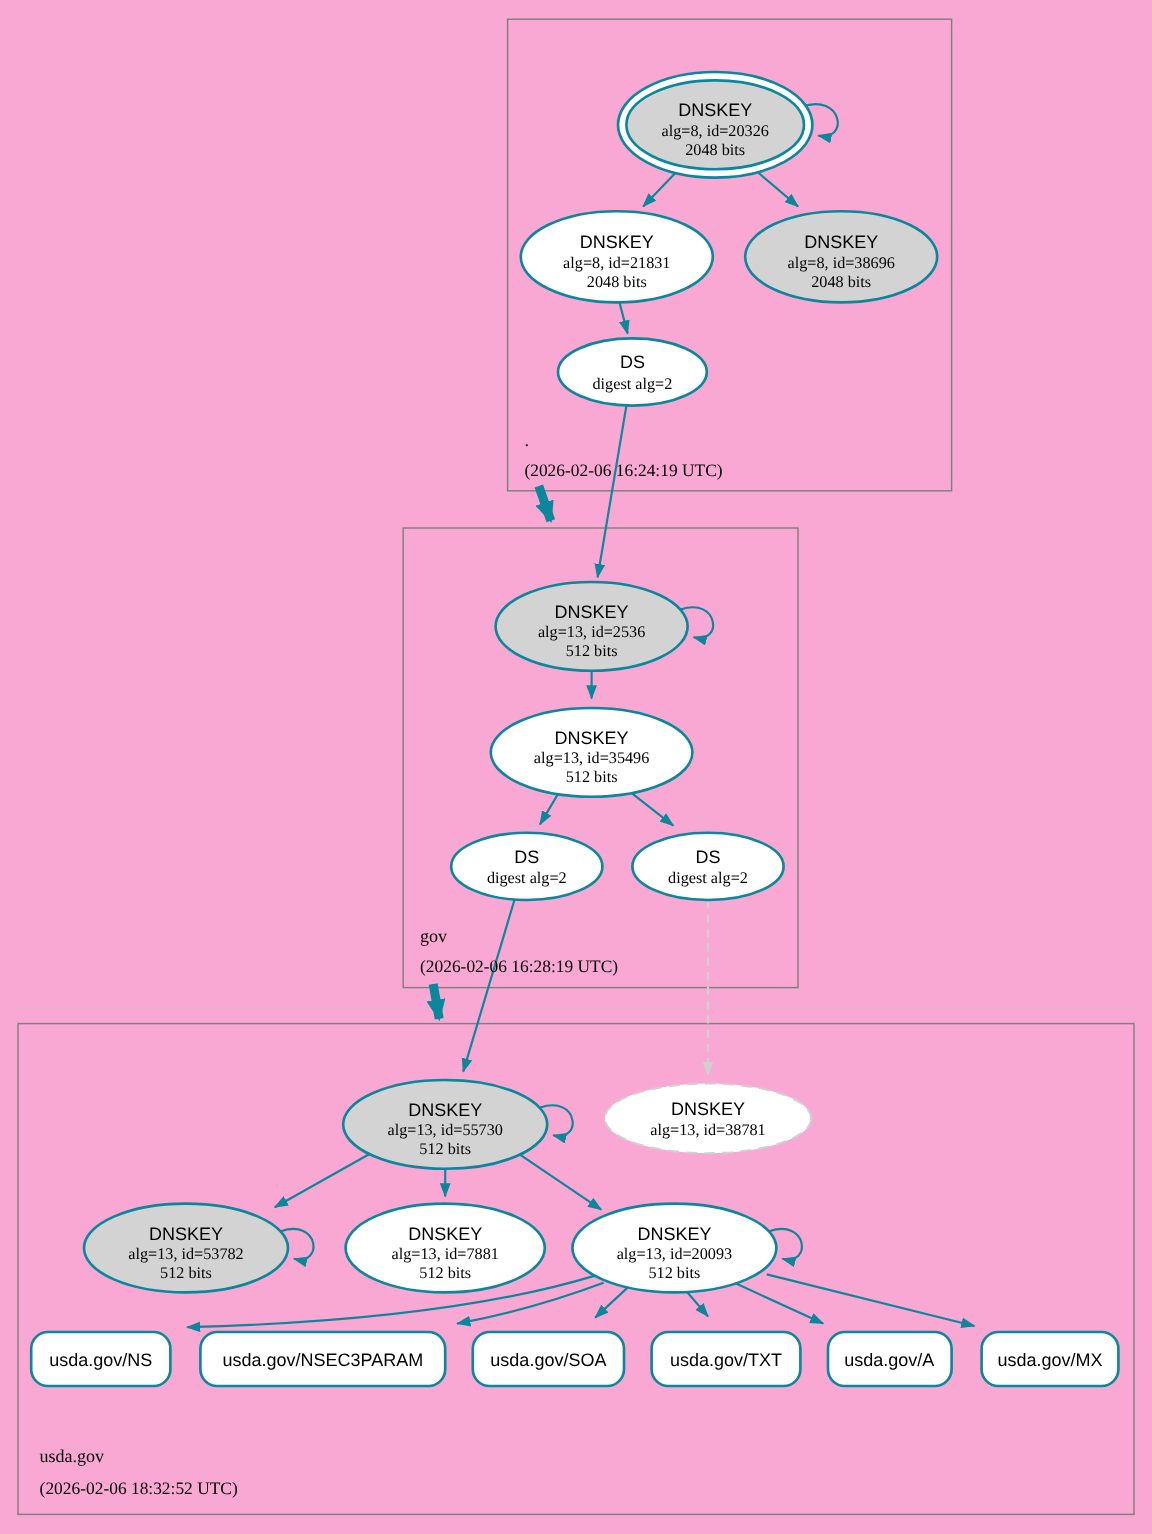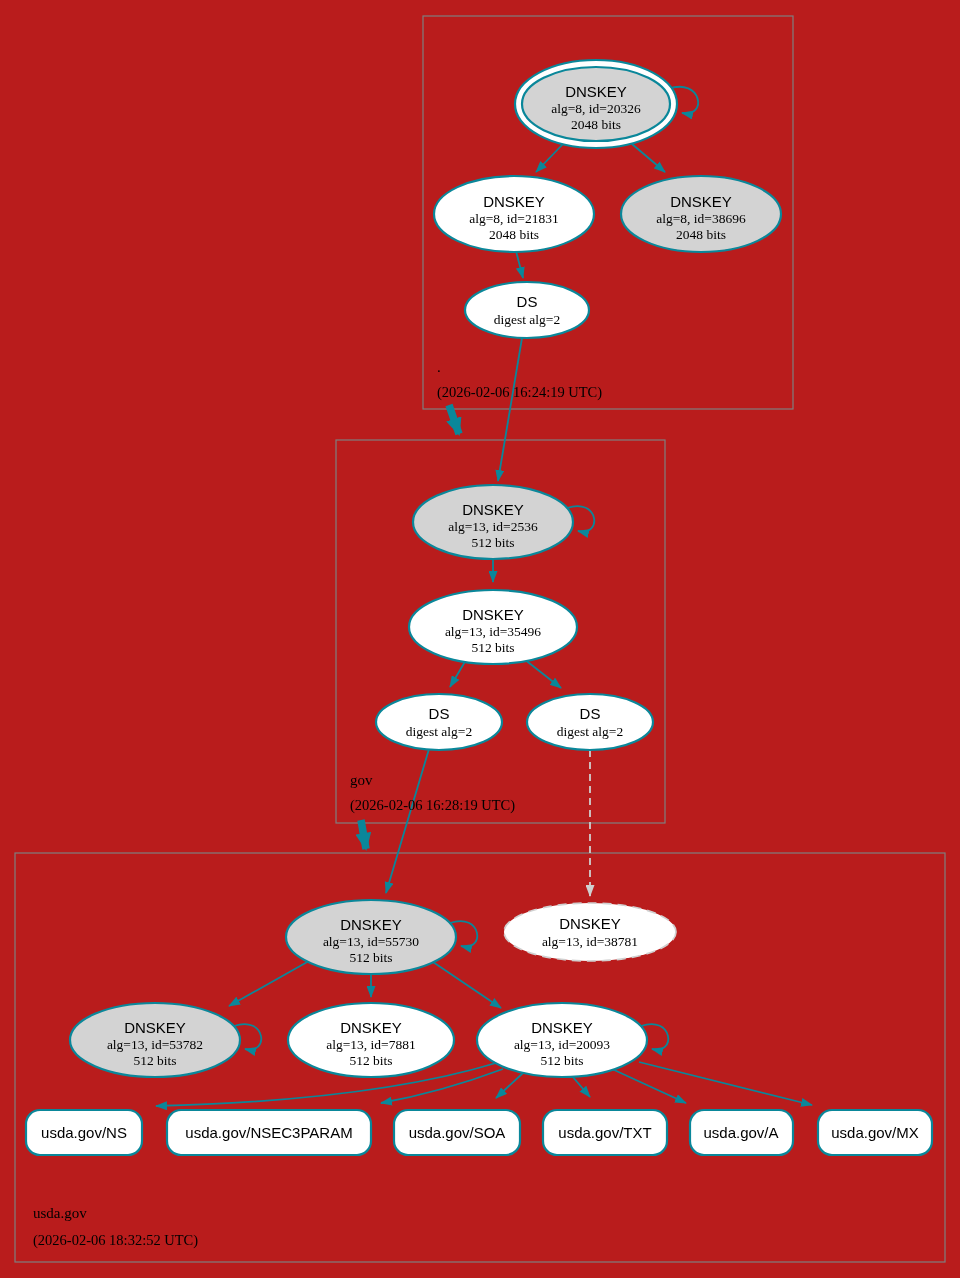--- a/index.html
+++ b/index.html
@@ -1,16 +1,16 @@
 <!DOCTYPE html>
 <html><head>
 <meta charset="utf-8">
 <style>
   html,body{margin:0;padding:0;background:#ffffff;}
-  .canvas{position:relative;width:960px;height:1278px;background:#b91c1c;overflow:hidden;}
+  .canvas{position:relative;width:960px;height:1278px;background:#f9a8d4;overflow:hidden;}
   svg{position:absolute;left:0;top:0;}
   .edge{stroke:#0a879a;stroke-width:1.8;fill:none;}
   .edge-thick{stroke:#0a879a;stroke-width:7.5;fill:none;}
   .edge-dashed{stroke:#d0d0d0;stroke-width:1.8;fill:none;stroke-dasharray:7 5;}
   .node-ellipse{stroke:#0a879a;stroke-width:2.2;}
   .fill-gray{fill:#d3d3d3;}
   .fill-white{fill:#ffffff;}
   .node-dashed{stroke:#d0d0d0;stroke-width:1.7;stroke-dasharray:9 6;fill:#ffffff;}
   .rrset-rect{stroke:#0a879a;stroke-width:2.2;fill:#ffffff;}
   .zone-rect{stroke:#7f7f7f;stroke-width:1.2;fill:none;}

